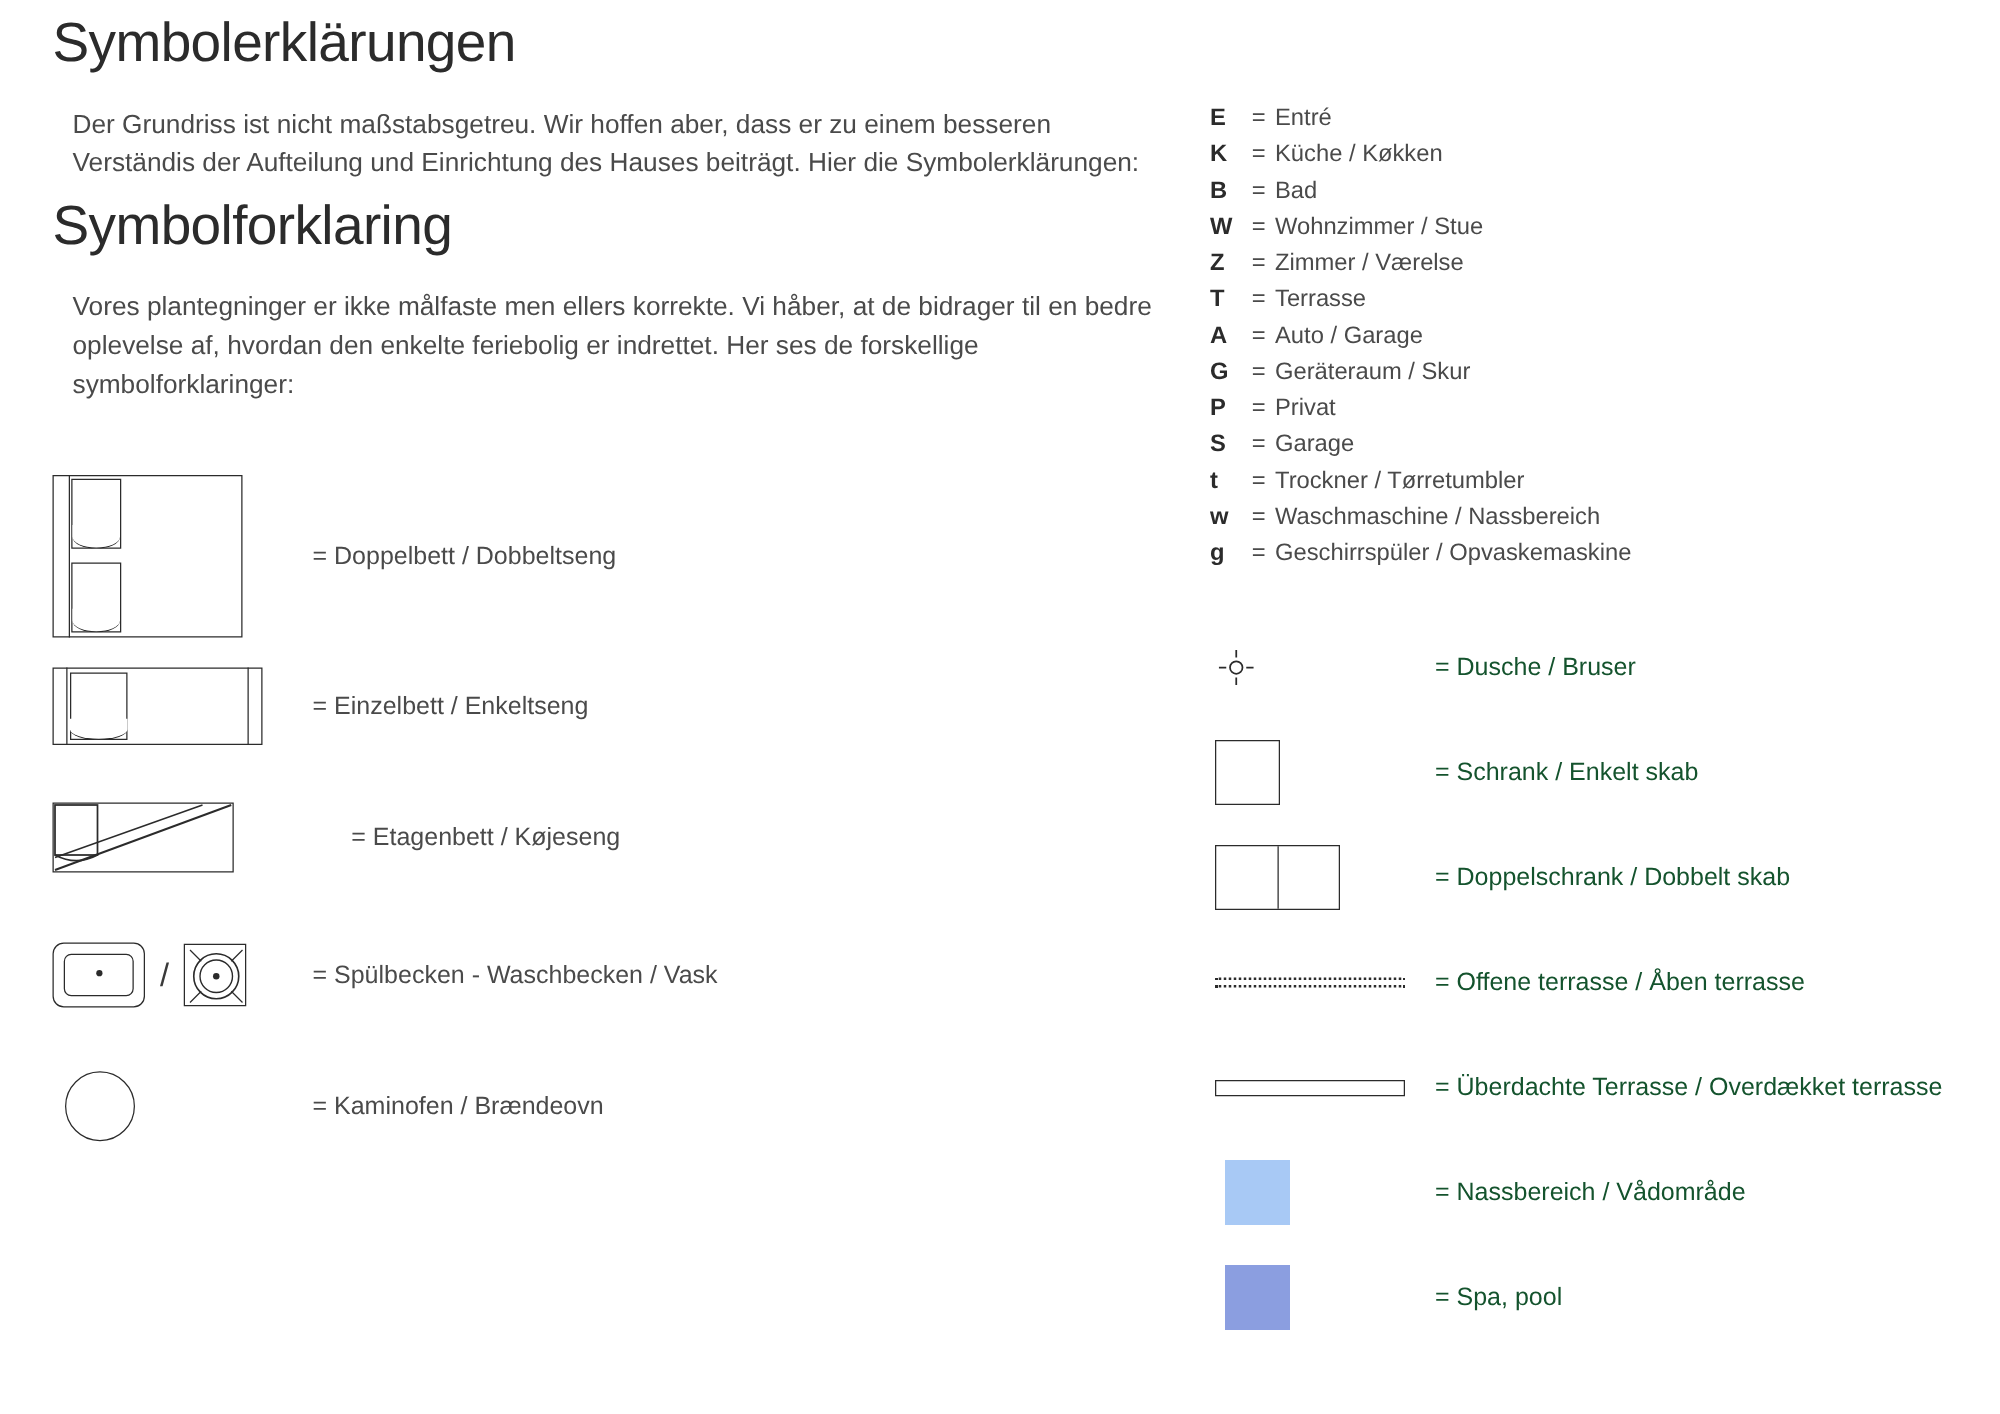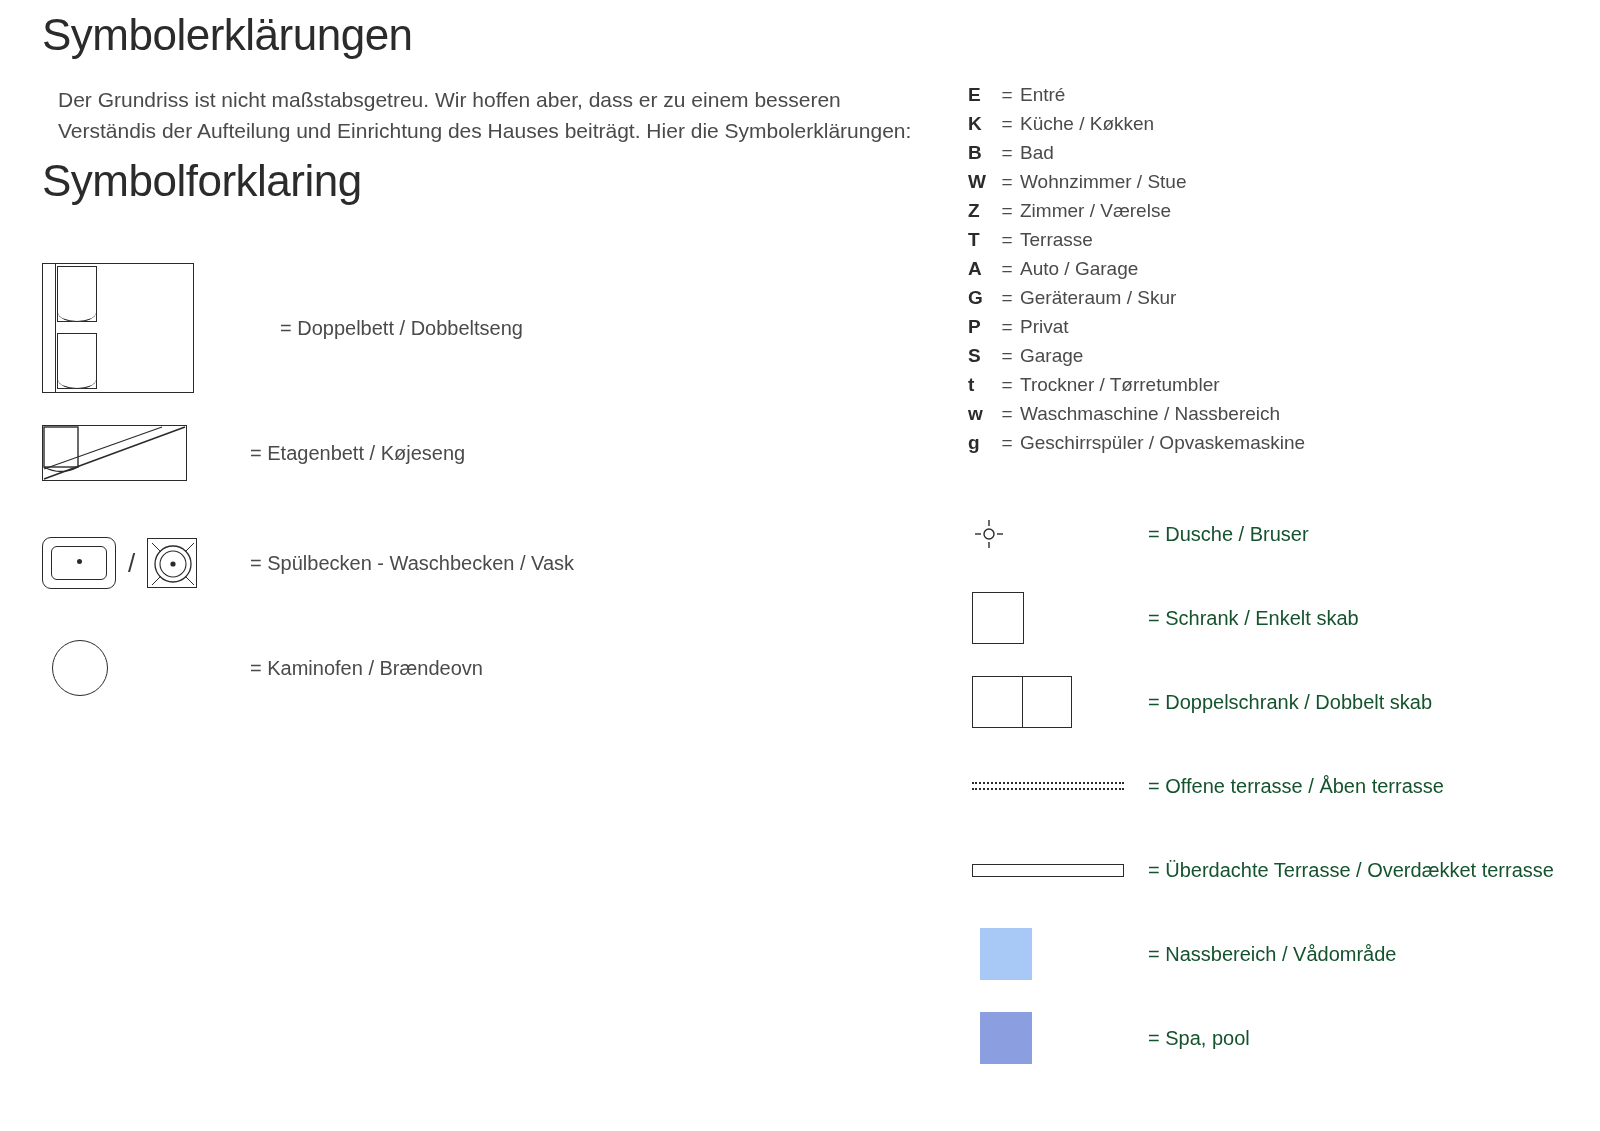--- a/index.html
+++ b/index.html
@@ -304,37 +304,49 @@
 <body>
 
 <div class="page">
 
   <div class="left-col">
 
     <h1 class="title">Symbolerklärungen</h1>
     <p class="para">Der Grundriss ist nicht maßstabsgetreu. Wir hoffen aber, dass er zu einem besseren Verständis der Aufteilung und Einrichtung des Hauses beiträgt. Hier die Symbolerklärungen:</p>
 
     <h1 class="title title-2">Symbolforklaring</h1>
+    <p class="para">Vores plantegninger er ikke målfaste men ellers korrekte. Vi håber, at de bidrager til en bedre oplevelse af, hvordan den enkelte feriebolig er indrettet. Her ses de forskellige symbolforklaringer:</p>
 
     <div class="sym-list">
 
-      <div class="sym-row" style="min-height:140px;gap:30px;">
+      <div class="sym-row" style="min-height:140px;">
         <div class="sym-art">
           <div class="double-bed">
             <div class="frame"></div>
             <div class="rail"></div>
             <div class="pillow p1"></div>
             <div class="pillow p2"></div>
           </div>
         </div>
         <div class="sym-label">= Doppelbett / Dobbeltseng</div>
       </div>
 
-
-      <div class="sym-row" style="min-height:110px;">
+      <div class="sym-row" style="min-height:100px;">
+        <div class="sym-art">
+          <div class="single-bed">
+            <div class="frame"></div>
+            <div class="rail-l"></div>
+            <div class="rail-r"></div>
+            <div class="pillow2"></div>
+          </div>
+        </div>
+        <div class="sym-label">= Einzelbett / Enkeltseng</div>
+      </div>
+
+      <div class="sym-row" style="min-height:110px;gap:31px;">
         <div class="sym-art">
           <div class="bunk-bed">
             <div class="frame"></div>
             <svg width="145" height="56" viewBox="0 0 145 56">
               <line x1="2" y1="54" x2="143" y2="2" stroke="#2b2b2b" stroke-width="1.6"></line>
               <line x1="2" y1="44" x2="120" y2="2" stroke="#2b2b2b" stroke-width="1.2"></line>
               <rect x="2" y="2" width="34" height="40" fill="none" stroke="#2b2b2b" stroke-width="1.4"></rect>
               <path d="M2 42 q17 9 34 0" fill="none" stroke="#2b2b2b" stroke-width="1.4"></path>
             </svg>
           </div>

